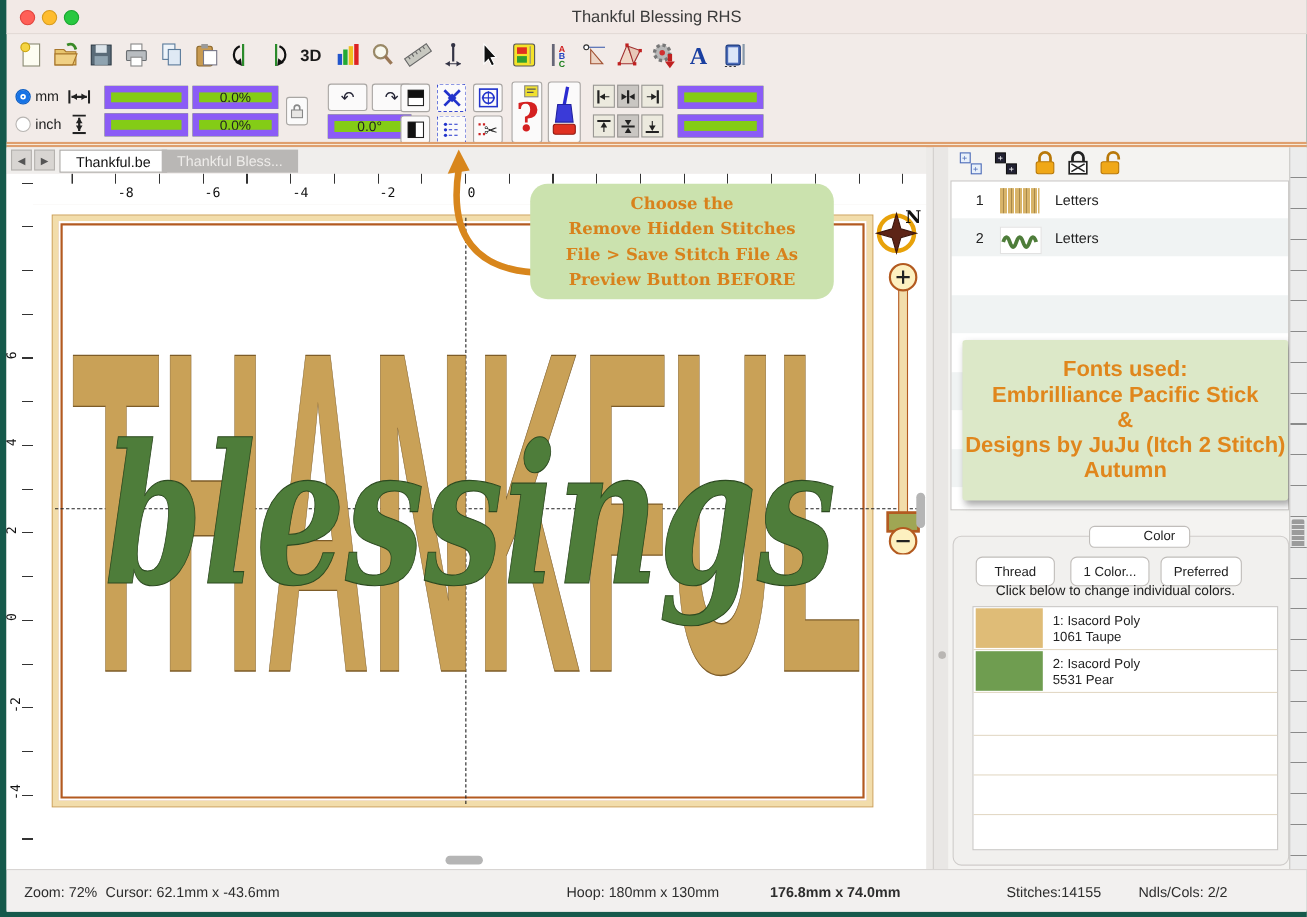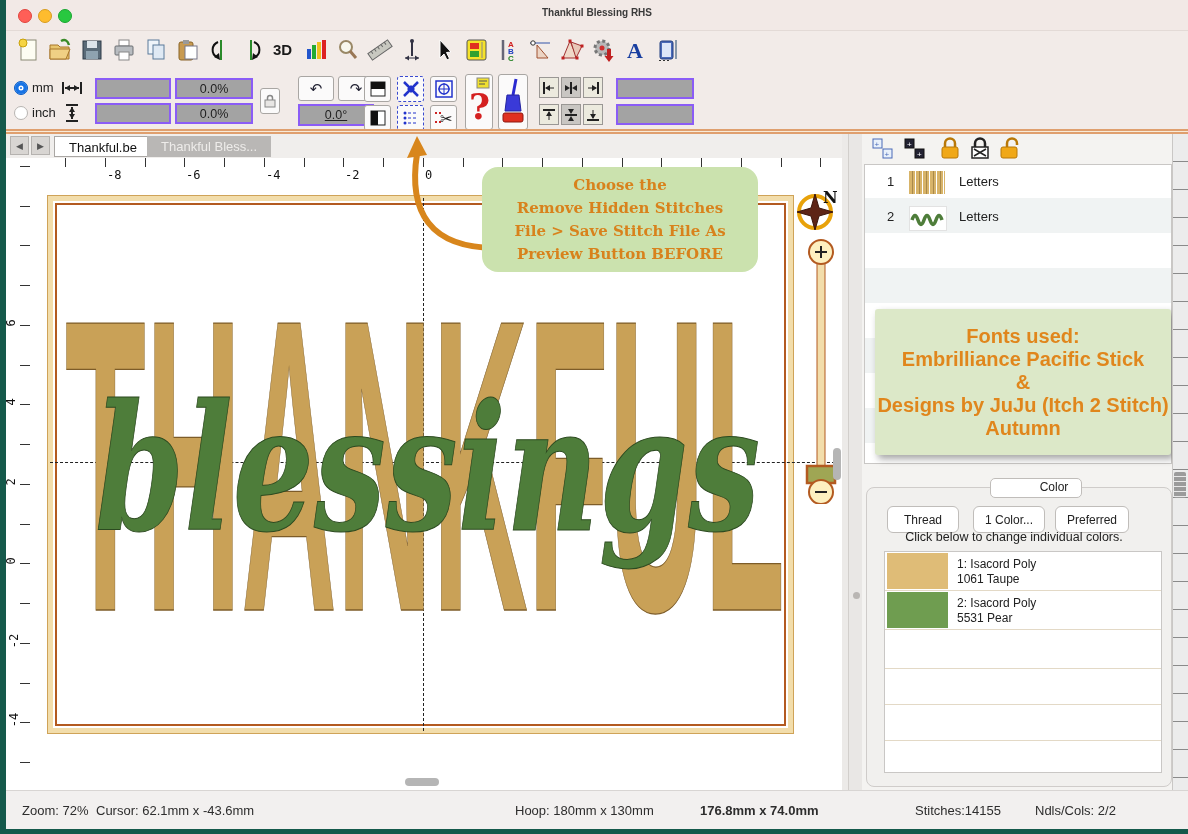--- a/index.html
+++ b/index.html
@@ -3,26 +3,26 @@
 <meta charset="utf-8">
 <style>
   html,body{margin:0;padding:0;}
   body{width:1188px;height:834px;background:#15594b;position:relative;overflow:hidden;
        font-family:"Liberation Sans",sans-serif;-webkit-font-smoothing:antialiased;}
   #window{position:absolute;left:6px;top:0;width:1182px;height:828px;background:#f2ebe8;}
   .abs{position:absolute;}
   
   #titlebar{left:0;top:0;width:100%;height:30px;background:#f2e9e6;border-bottom:1px solid #e3dad6;}
   .tlight{width:12px;height:12px;border-radius:50%;top:9px;}
-  #title{top:7px;left:0;width:100%;text-align:center;font-size:10px;font-weight:bold;color:#3a3a3a;}
+  #title{top:7px;left:0;width:100%;text-align:center;font-size:15px;font-weight:normal;color:#3a3a3a;}
   
   #toolbar1{left:0;top:31px;width:100%;height:37px;display:flex;align-items:center;gap:4px;padding-left:8px;box-sizing:border-box;}
   .ticon{width:28px;height:28px;display:inline-flex;align-items:center;justify-content:center;cursor:default;}
   #toolbar2{left:0;top:68px;width:100%;height:61px;}
-  .fld{position:absolute;border:2px solid #8b5cf6;background:#a3a3a3;height:21px;font:12.5px "Liberation Sans",sans-serif;
+  .fld{position:absolute;border:6px solid #8b5cf6;background:#84cc16;height:21px;font:12.5px "Liberation Sans",sans-serif;
        padding:0 5px;box-sizing:border-box;color:#222;}
   .fld.ctr{text-align:center;}
   .tbtn{position:absolute;background:#fbfafa;border:1px solid #a9a6a3;border-radius:3px;display:flex;align-items:center;justify-content:center;box-sizing:border-box;}
   .radio{position:absolute;display:flex;align-items:center;gap:4px;font-size:13px;color:#222;}
   .rdot{width:14px;height:14px;border-radius:50%;box-sizing:border-box;}
   .rdot.on{background:#1673e6;border:1px solid #0d5ec4;box-shadow:inset 0 0 0 3.5px #1673e6, inset 0 0 0 5px #fff;}
   .rdot.off{background:#fff;border:1px solid #b8b5b2;}
   .alignbtn{position:absolute;width:20px;height:21px;border:1px solid #9a9794;background:#eceade;display:flex;align-items:center;justify-content:center;box-sizing:border-box;}
   .alignbtn.sel{background:#c9c6c2;}
   

